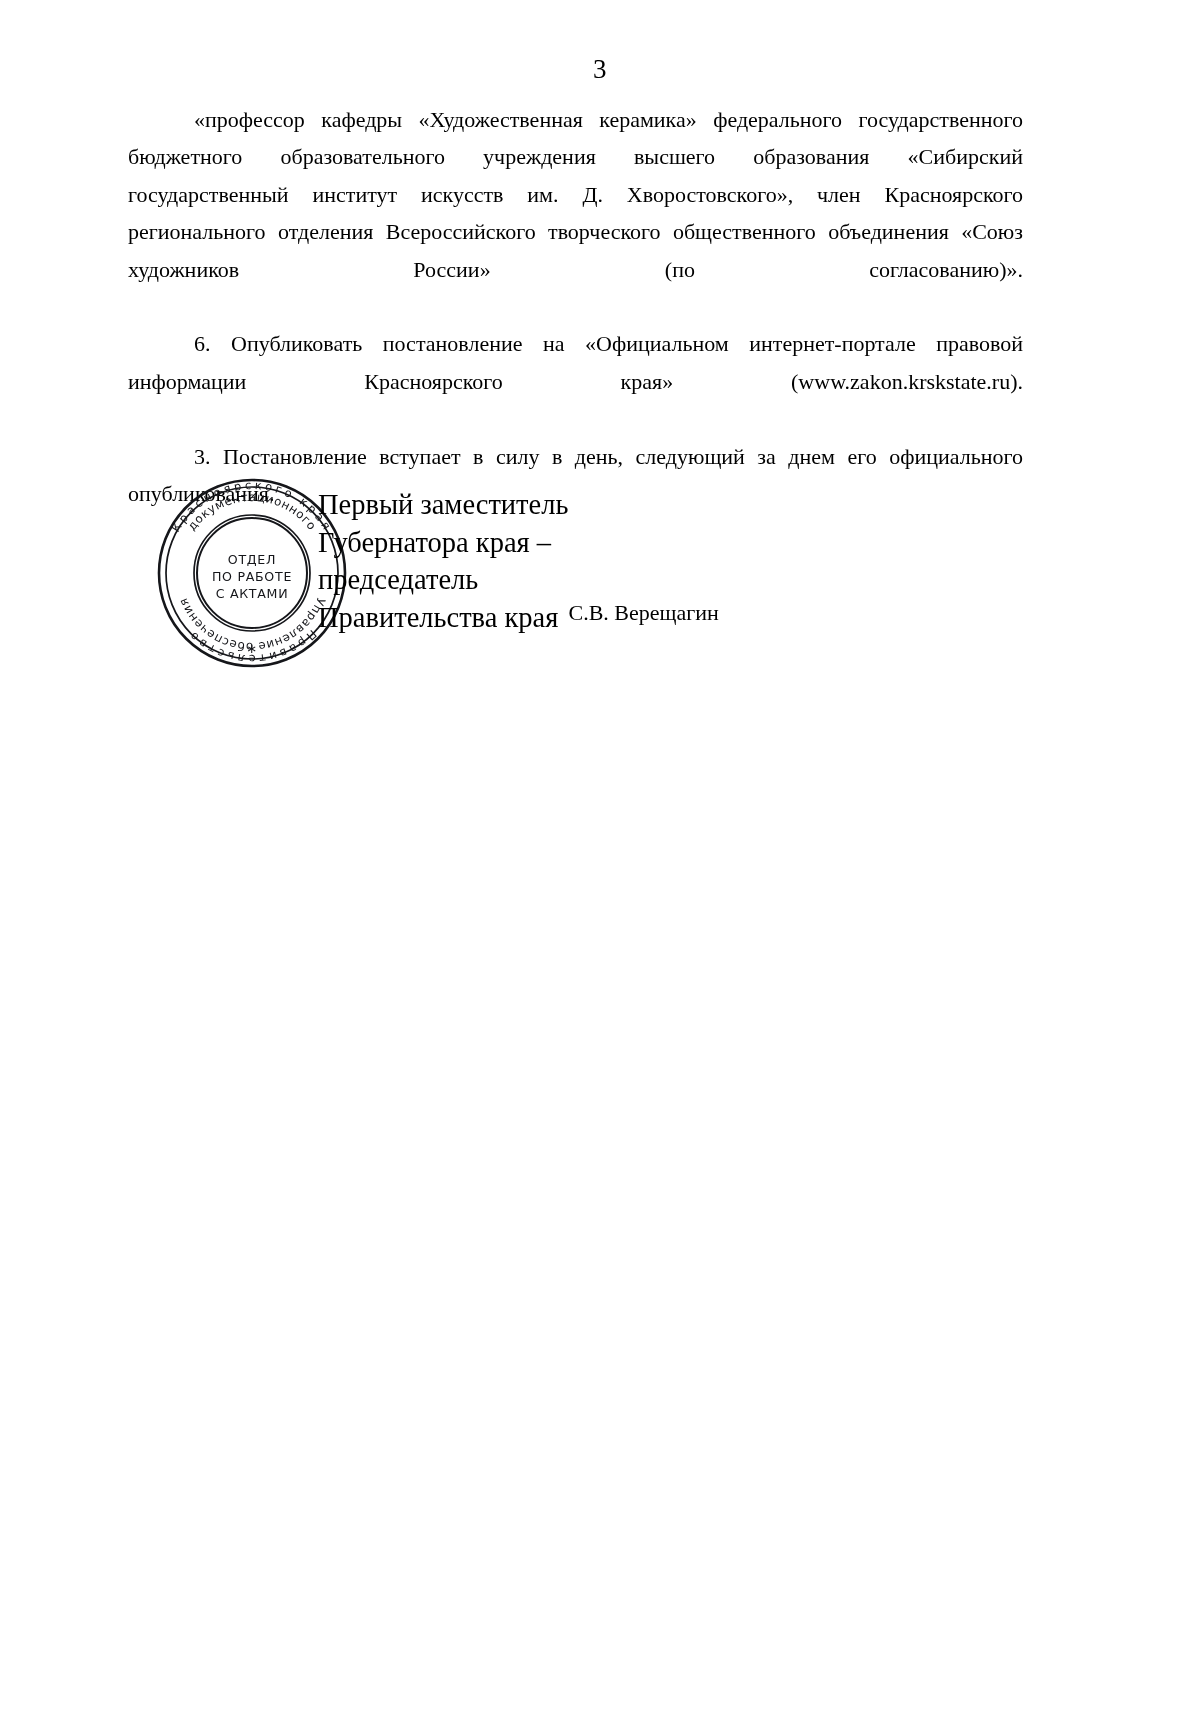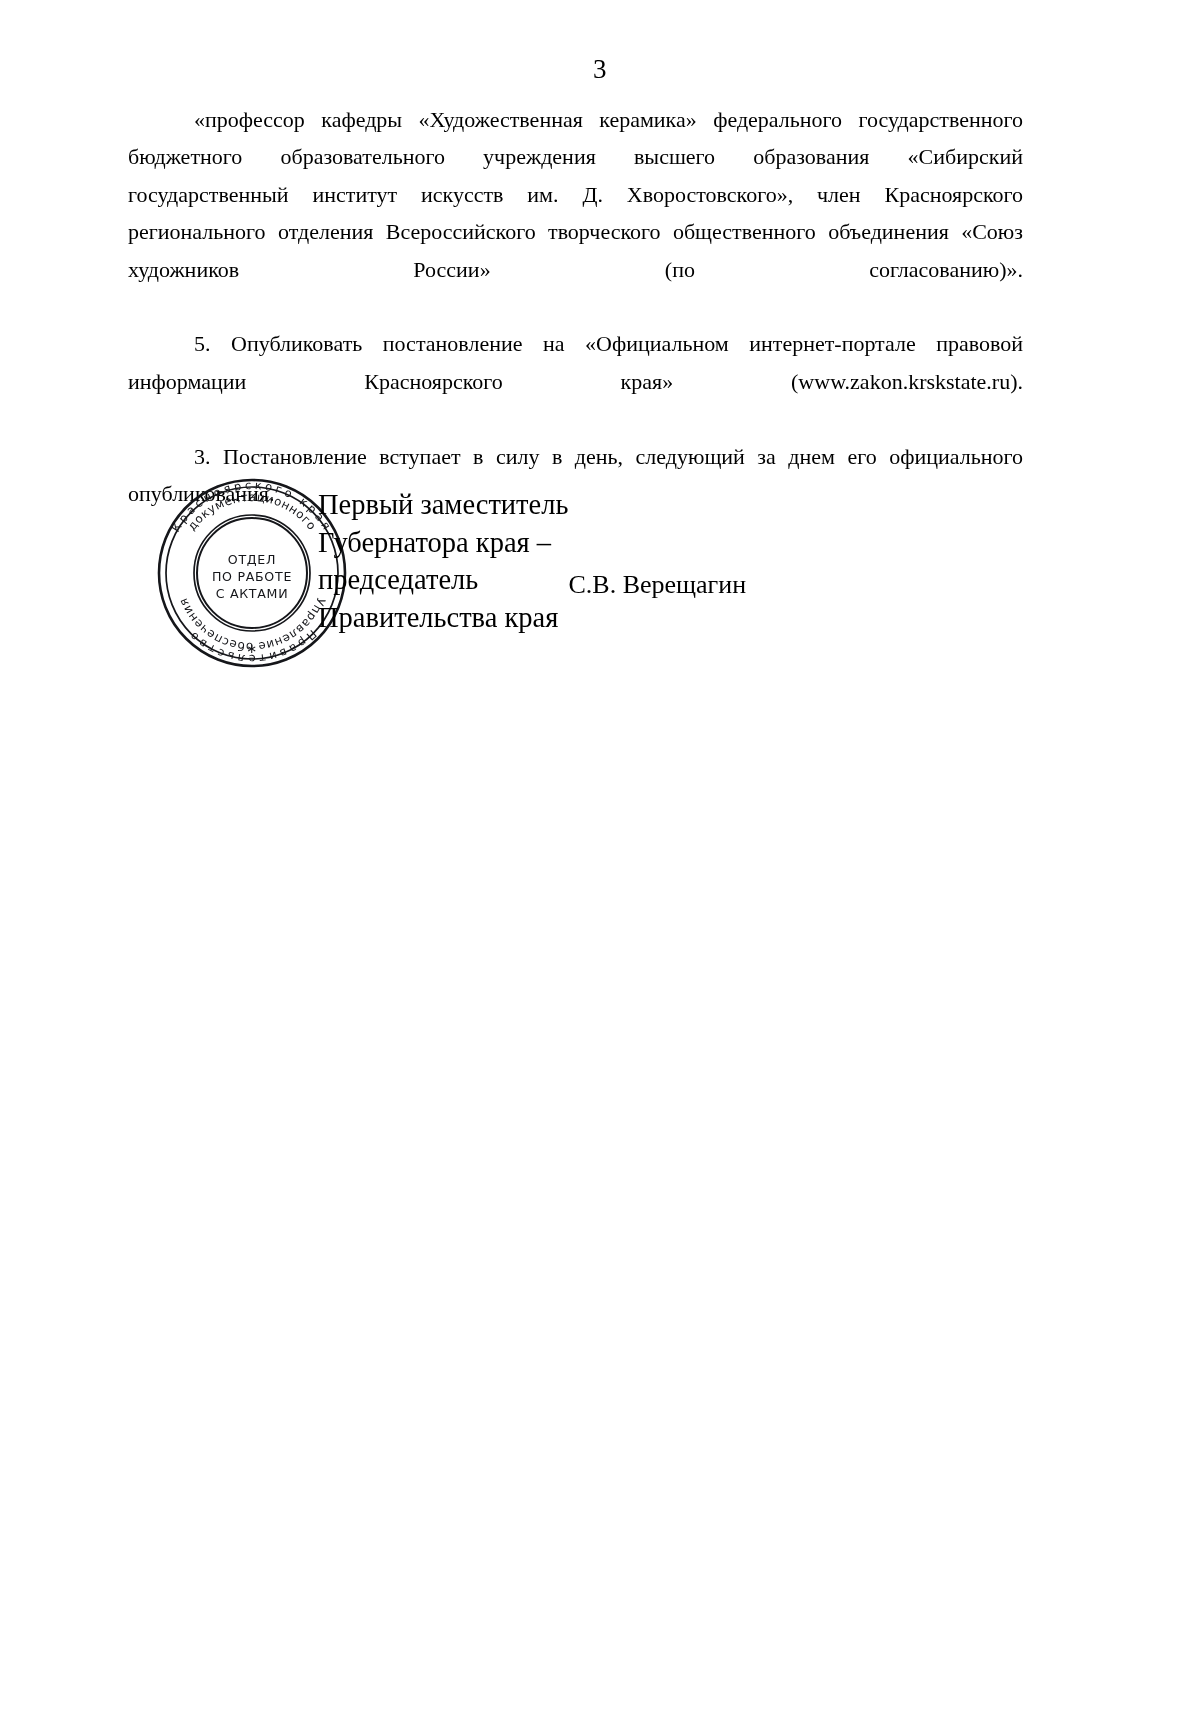--- a/index.html
+++ b/index.html
@@ -61,23 +61,23 @@
     display: flex;
     align-items: flex-start;
     justify-content: flex-start;
   }
   .sig-title {
     font-size: 28.5px;
     line-height: 37.5px;
     white-space: pre-line;
   }
   .sig-name {
-    font-size: 26px;
+    font-size: 22px;
     line-height: 37.5px;
-    margin-top: 80px;
+    margin-top: 108px;
     margin-right: 95px;
     white-space: nowrap;
   }
 
   
   .stamp {
     position: absolute;
     left: 154px;
     top: 475px;
     width: 196px;
@@ -125,21 +125,21 @@
 </style>
 </head>
 <body>
 
 <div class="page">
 
   <div class="page-number">3</div>
 
   <div class="body-text">
     <p class="para">«профессор кафедры «Художественная керамика» федерального государственного бюджетного образовательного учреждения высшего образования «Сибирский государственный институт искусств им. Д. Хворостовского», член Красноярского регионального отделения Всероссийского творческого общественного объединения «Союз художников России» (по согласованию)».</p>
-    <p class="para">5. Опубликовать постановление на «Официальном интернет-портале правовой информации Красноярского края» (www.zakon.krskstate.ru).</p>
+    <p class="para">6. Опубликовать постановление на «Официальном интернет-портале правовой информации Красноярского края» (www.zakon.krskstate.ru).</p>
     <p class="para">3. Постановление вступает в силу в день, следующий за днем его официального опубликования.</p>
   </div>
 
   <div class="stamp">
     <svg viewBox="0 0 196 196" xmlns="http://www.w3.org/2000/svg" aria-hidden="true">
       <defs>
         <path id="arcOuterTop" d="M 14,98 A 84,84 0 0 1 182,98"></path>
         <path id="arcOuterBottom" d="M 180,98 A 82,82 0 0 1 16,98"></path>
         <path id="arcInnerTop" d="M 26,98 A 72,72 0 0 1 170,98"></path>
         <path id="arcInnerBottom" d="M 168,98 A 70,70 0 0 1 28,98"></path>

